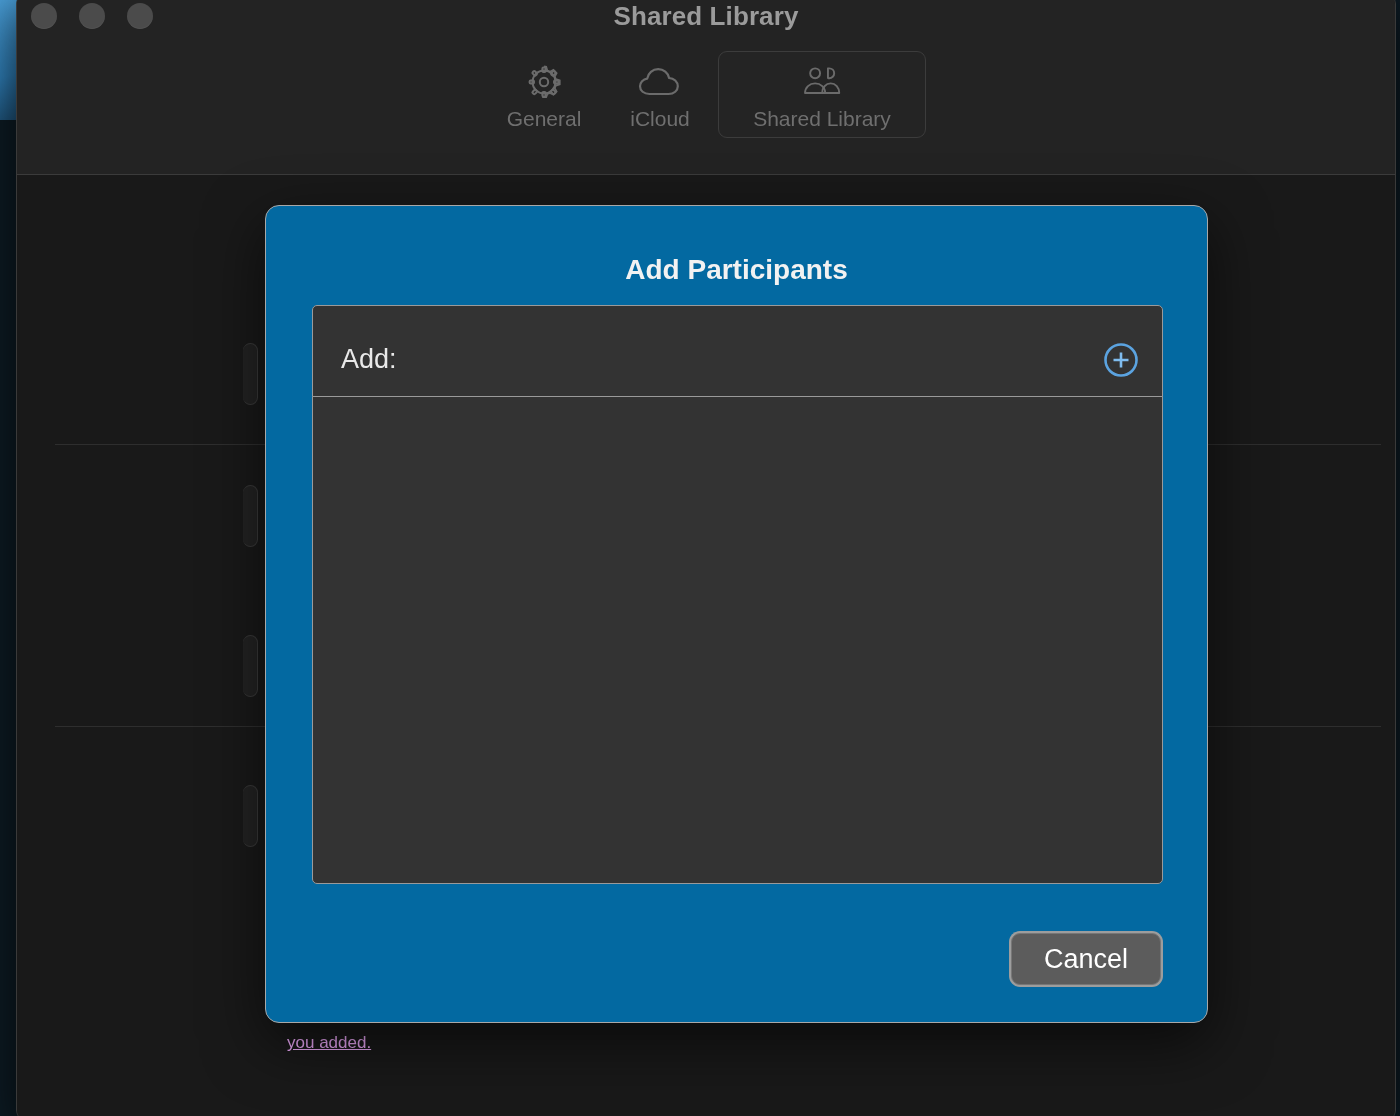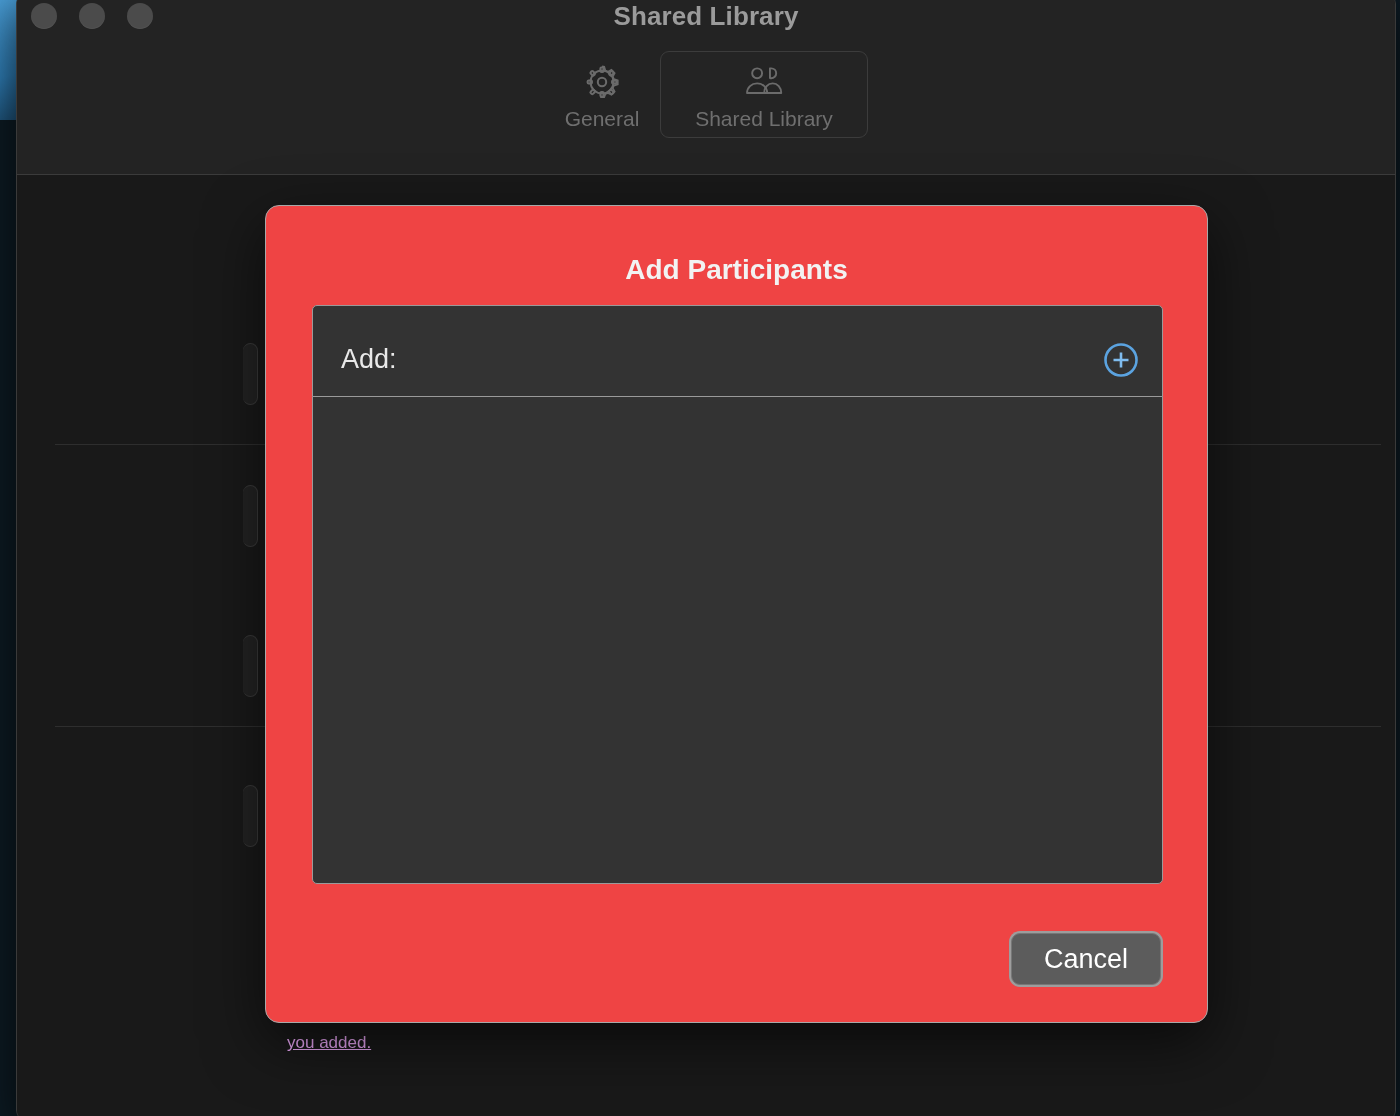--- a/index.html
+++ b/index.html
@@ -155,21 +155,21 @@
     text-decoration: underline;
   }
 
   
   #sheet {
     position: absolute;
     left: 248px;
     top: 212px;
     width: 943px;
     height: 818px;
-    background: #ef4444;
+    background: #0369a1;
     border: 1px solid #a8a8a8;
     border-radius: 14px;
     box-sizing: border-box;
     box-shadow: 0 20px 60px rgba(0,0,0,0.6);
   }
   #sheet-title {
     position: absolute;
     left: 0; right: 0;
     top: 48px;
     text-align: center;
@@ -290,20 +290,28 @@
                 <rect x="9.1" y="9.1" width="3.2" height="4.4" rx="1" transform="rotate(-45 10.7 11.3)"></rect>
                 <rect x="27.7" y="27.7" width="3.2" height="4.4" rx="1" transform="rotate(-45 29.3 29.9)"></rect>
                 <rect x="27.7" y="9.1" width="3.2" height="4.4" rx="1" transform="rotate(45 29.3 11.3)"></rect>
                 <rect x="9.1" y="27.7" width="3.2" height="4.4" rx="1" transform="rotate(45 10.7 29.9)"></rect>
               </g>
             </svg>
           </span>
           <span class="tab-label">General</span>
         </div>
 
+        <div class="toolbar-tab">
+          <span class="tab-icon">
+            <svg width="44" height="34" viewBox="0 0 44 34" fill="none" stroke="#6b6b6b" stroke-width="2.2" stroke-linejoin="round">
+              <path d="M11.5 29 C5.8 29 2 25.6 2 21.3 C2 17.4 5.1 14.1 9.2 13.7 C10 8.3 14.6 4.2 20.2 4.2 C25.6 4.2 30.1 8 31.1 13 C36 13.2 39.8 16.9 39.8 21.3 C39.8 25.6 36 29 30.6 29 Z"></path>
+            </svg>
+          </span>
+          <span class="tab-label">iCloud</span>
+        </div>
 
         <div class="toolbar-tab wide selected">
           <span class="tab-icon">
             <svg width="48" height="36" viewBox="0 0 48 36" fill="none" stroke="#6b6b6b" stroke-width="2.1" stroke-linejoin="round">
               <circle cx="16.5" cy="8.5" r="5.4"></circle>
               <path d="M31.8 3.1 C34.9 3.1 37.3 5.5 37.3 8.5 C37.3 11.5 34.9 13.9 31.8 13.9 C31.3 13.9 30.9 13.85 30.5 13.75 L30.5 3.25 C30.9 3.15 31.3 3.1 31.8 3.1 Z"></path>
               <path d="M5.5 30 C5.5 24 10.4 19.5 16.5 19.5 C22.6 19.5 27.5 24 27.5 30 Z"></path>
               <path d="M24.2 30 C24.2 24 28.3 19.5 33.5 19.5 C38.7 19.5 42.8 24 42.8 30 Z"></path>
             </svg>
           </span>

